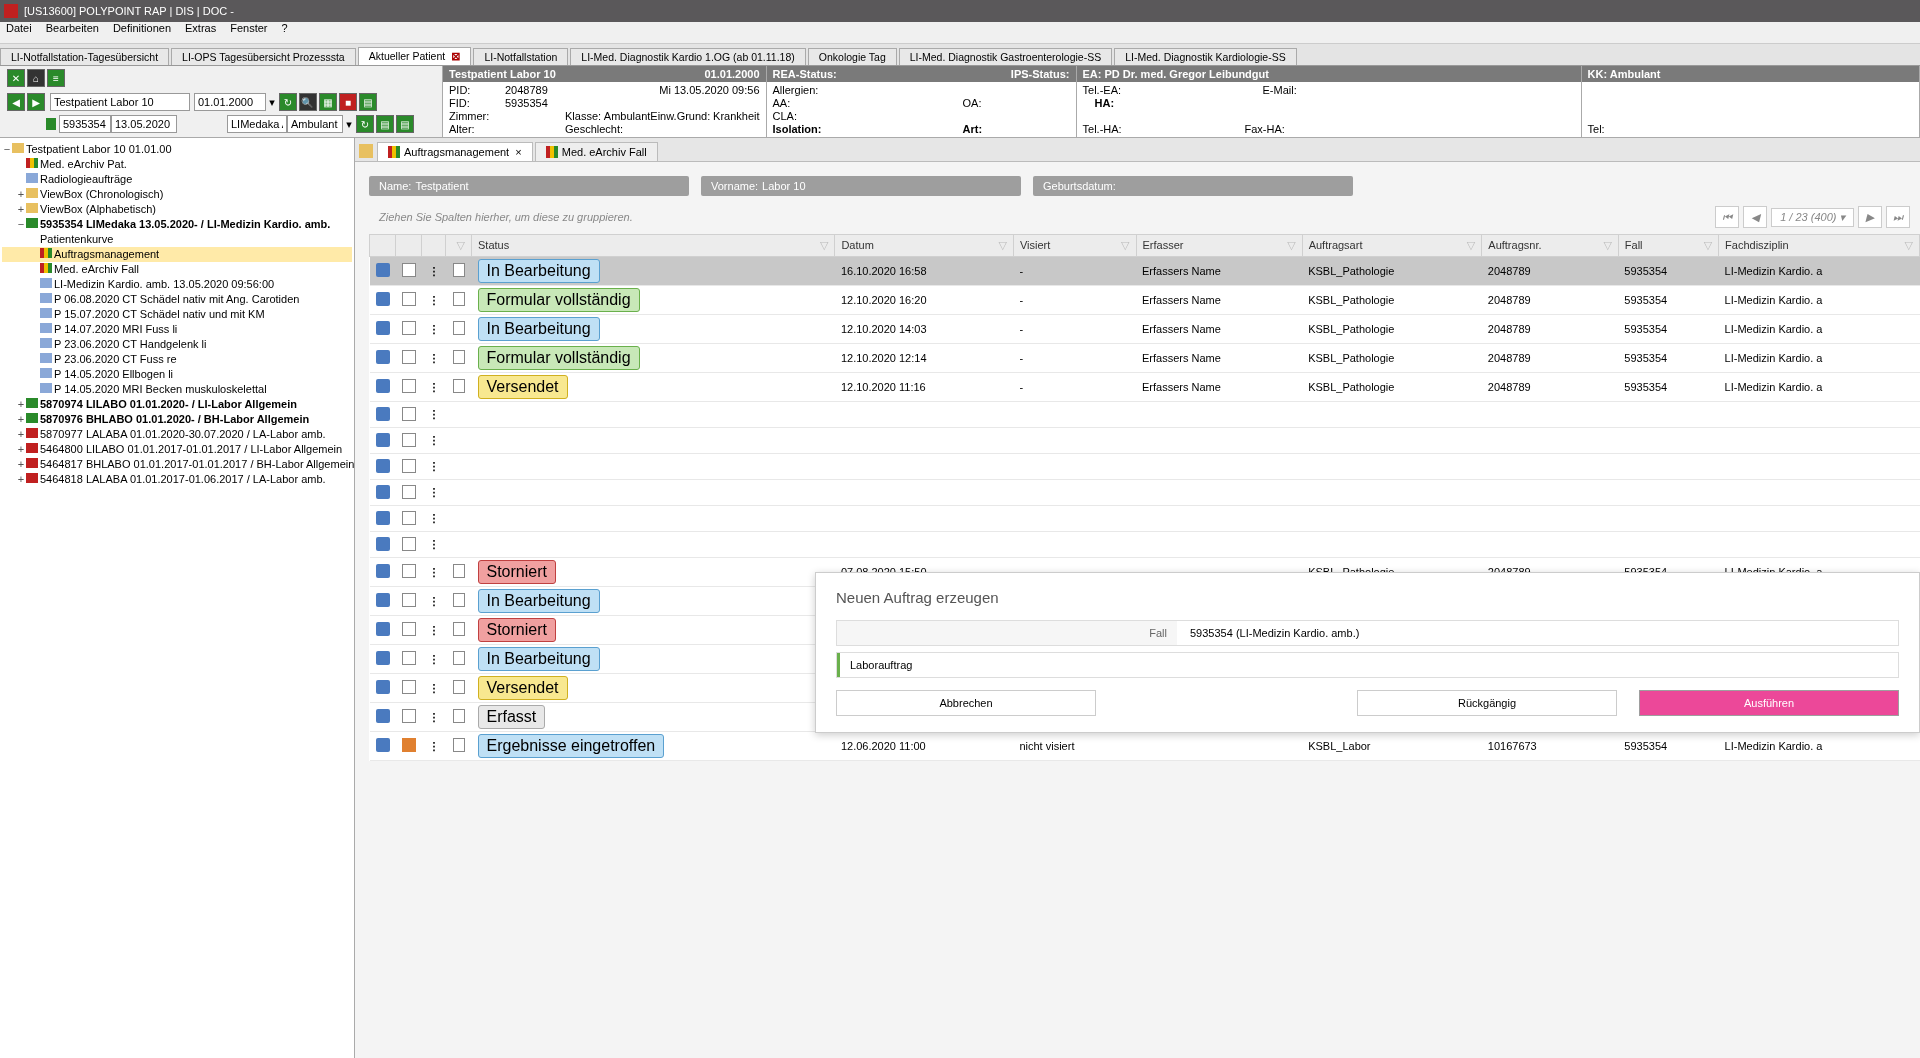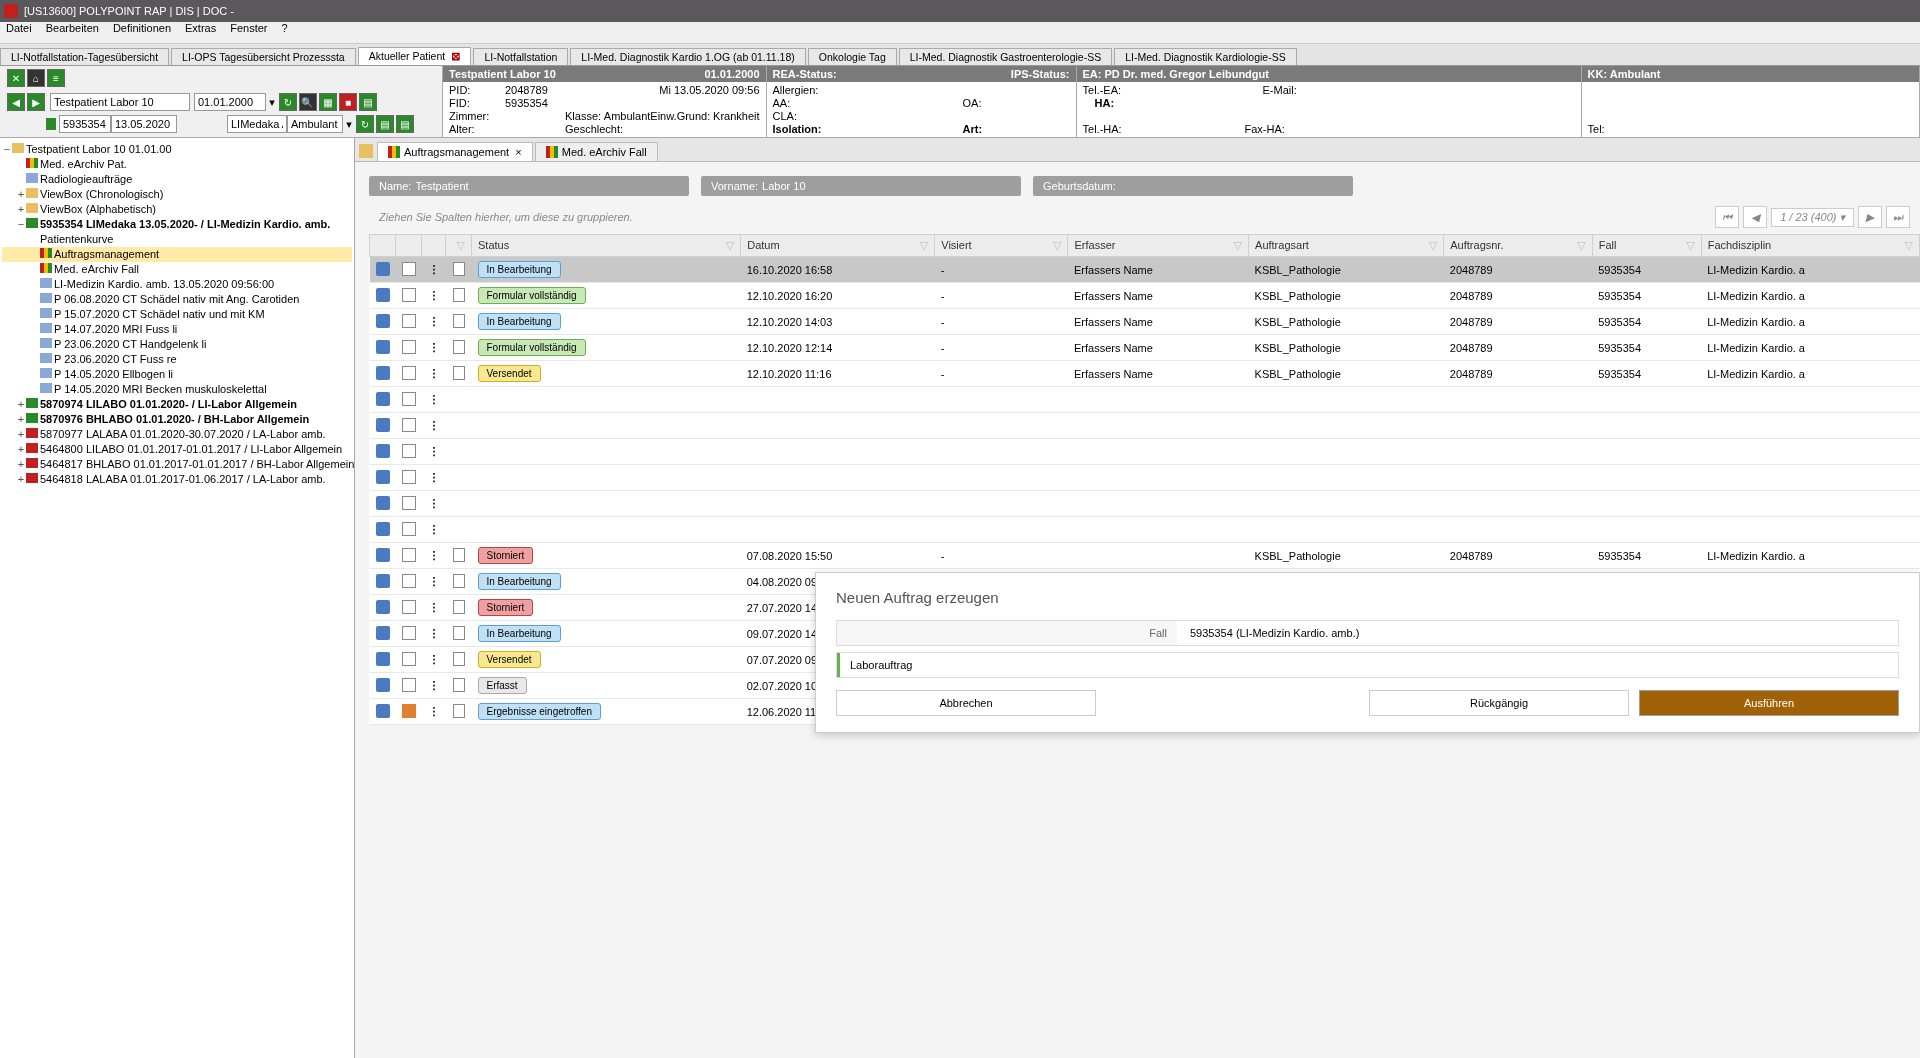--- a/index.html
+++ b/index.html
@@ -86,36 +86,36 @@
 table.grid th .filt { float:right; color:#bbb; }
 table.grid td { border-bottom:1px solid #e8e8e8; padding:2px 6px; height:26px; }
 table.grid tr.sel td { background:#c8c8c8; }
 table.grid td.ico { width:24px; text-align:center; }
 .rowico { width:14px; height:14px; display:inline-block; }
 .rowico.blue { background:#4a7abf; border-radius:2px; }
 .rowico.page { border:1px solid #888; background:#fff; width:12px; height:14px; }
 .rowico.orange { background:#e08030; }
 .dots { font-weight:bold; letter-spacing:-1px; }
 
-.badge { display:inline-block; padding:2px 8px; border-radius:3px; border:1px solid; font-size:10px; }
+.badge { display:inline-block; padding:2px 8px; border-radius:3px; border:1px solid; font-size:16px; }
 .b-blue { background:#bfe0f5; border-color:#5aa0d0; }
 .b-green { background:#c8e8b8; border-color:#6ab04c; }
 .b-yellow { background:#f8e890; border-color:#d0b020; }
 .b-red { background:#f0a0a0; border-color:#c04040; }
 .b-grey { background:#e8e8e8; border-color:#aaa; }
 
 
 .dialog { position:absolute; left:460px; top:410px; right:0; background:#fff; border:1px solid #ccc; box-shadow:0 2px 8px rgba(0,0,0,.2); padding:16px 20px; }
 .dialog h3 { font-size:15px; font-weight:normal; color:#555; margin-bottom:14px; }
 .dialog .drow { display:flex; border:1px solid #ddd; margin-bottom:6px; }
 .dialog .drow .dl { width:340px; text-align:right; padding:6px 10px; color:#666; background:#f6f6f6; }
 .dialog .drow .dv { flex:1; padding:6px 10px; border-left:3px solid #6ab04c; }
 .dialog .btns { display:flex; gap:10px; justify-content:space-between; margin-top:12px; }
 .dialog .btn { border:1px solid #ccc; padding:6px 0; width:260px; text-align:center; background:#fff; }
-.dialog .btn.pri { background:#a16207; color:#fff; border-color:#9e9e9e; }
+.dialog .btn.pri { background:#ec4899; color:#fff; border-color:#9e9e9e;margin-left:12px; }
 .dialog .spacer { flex:1; }
 </style>
 </head>
 <body>
 
 <div class="titlebar">
   <span class="ico"></span>
   <span>[US13600] POLYPOINT RAP | DIS | DOC -</span>
 </div>
 

